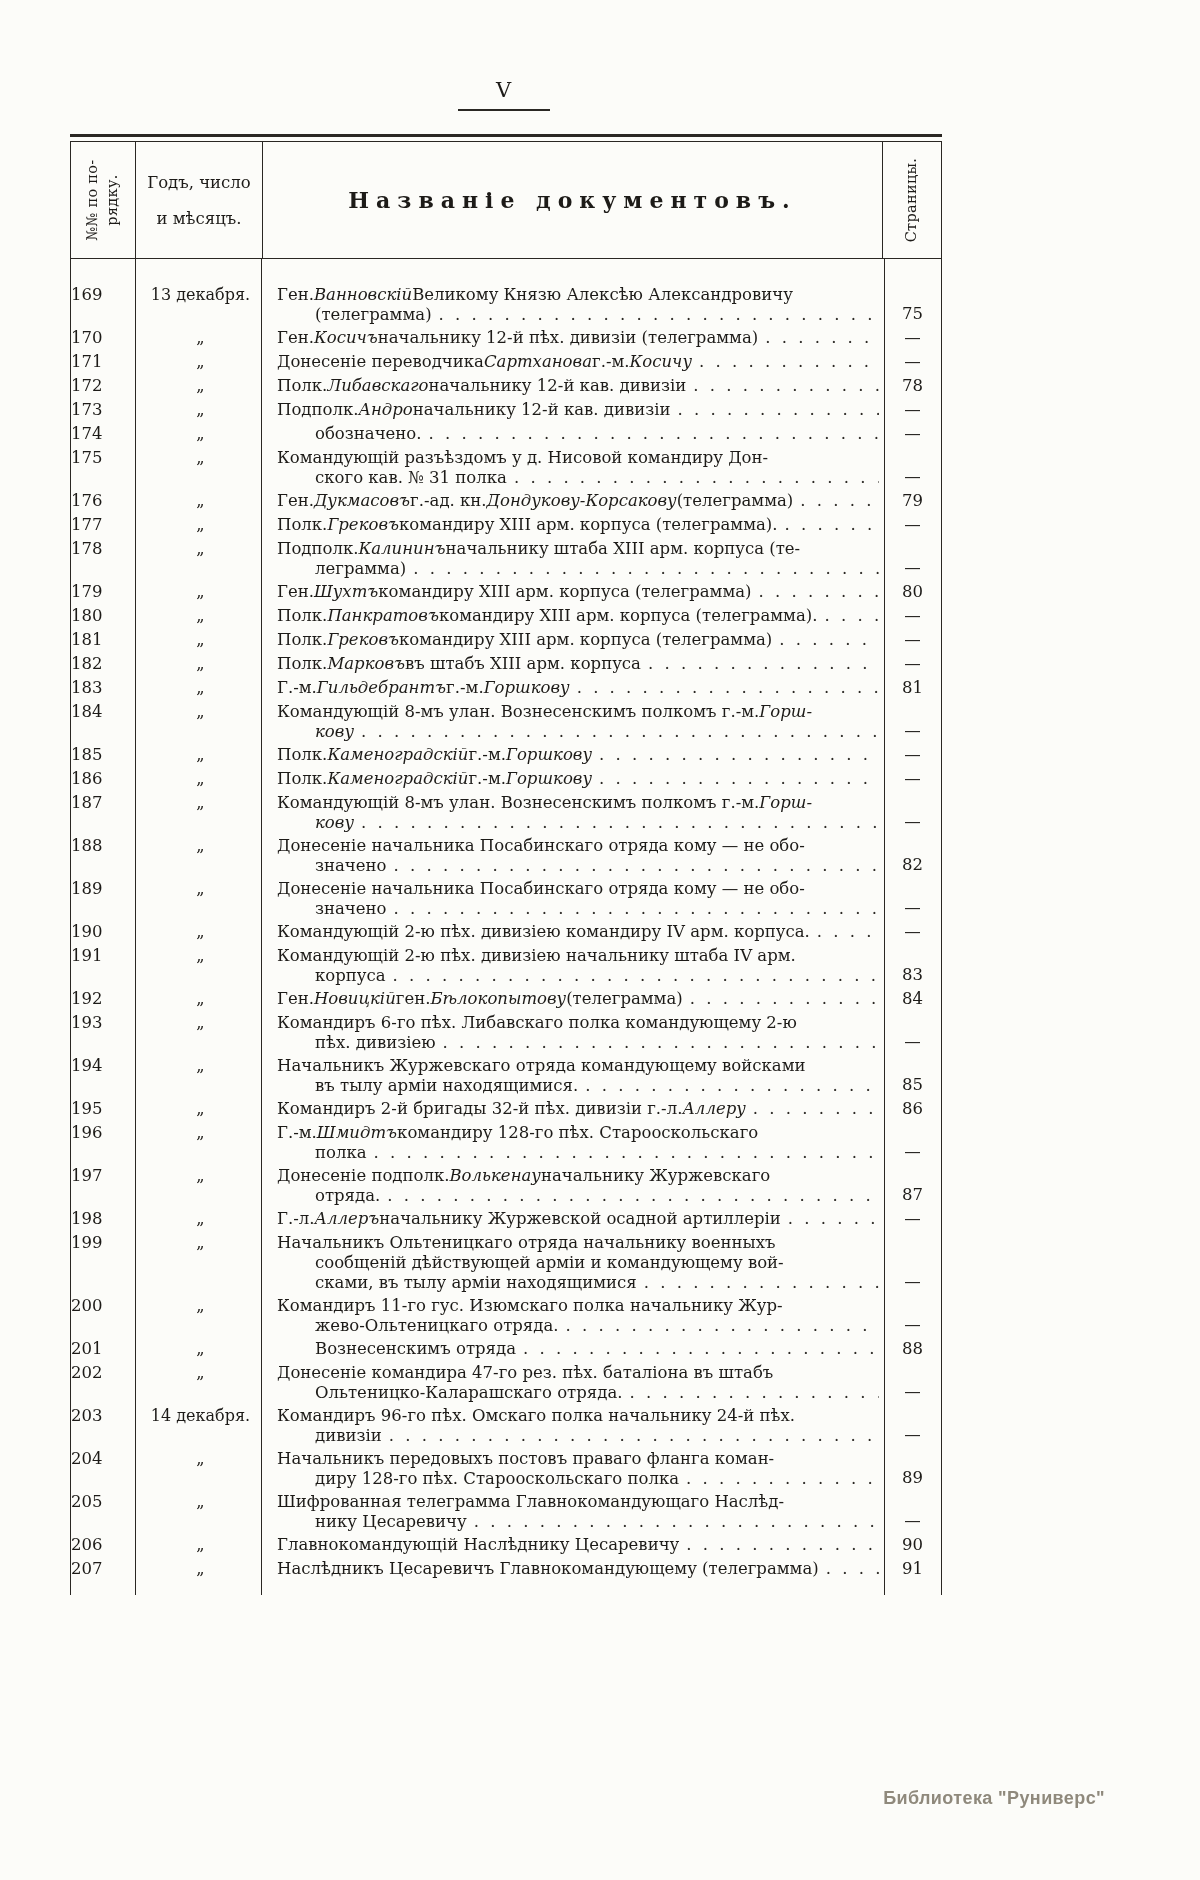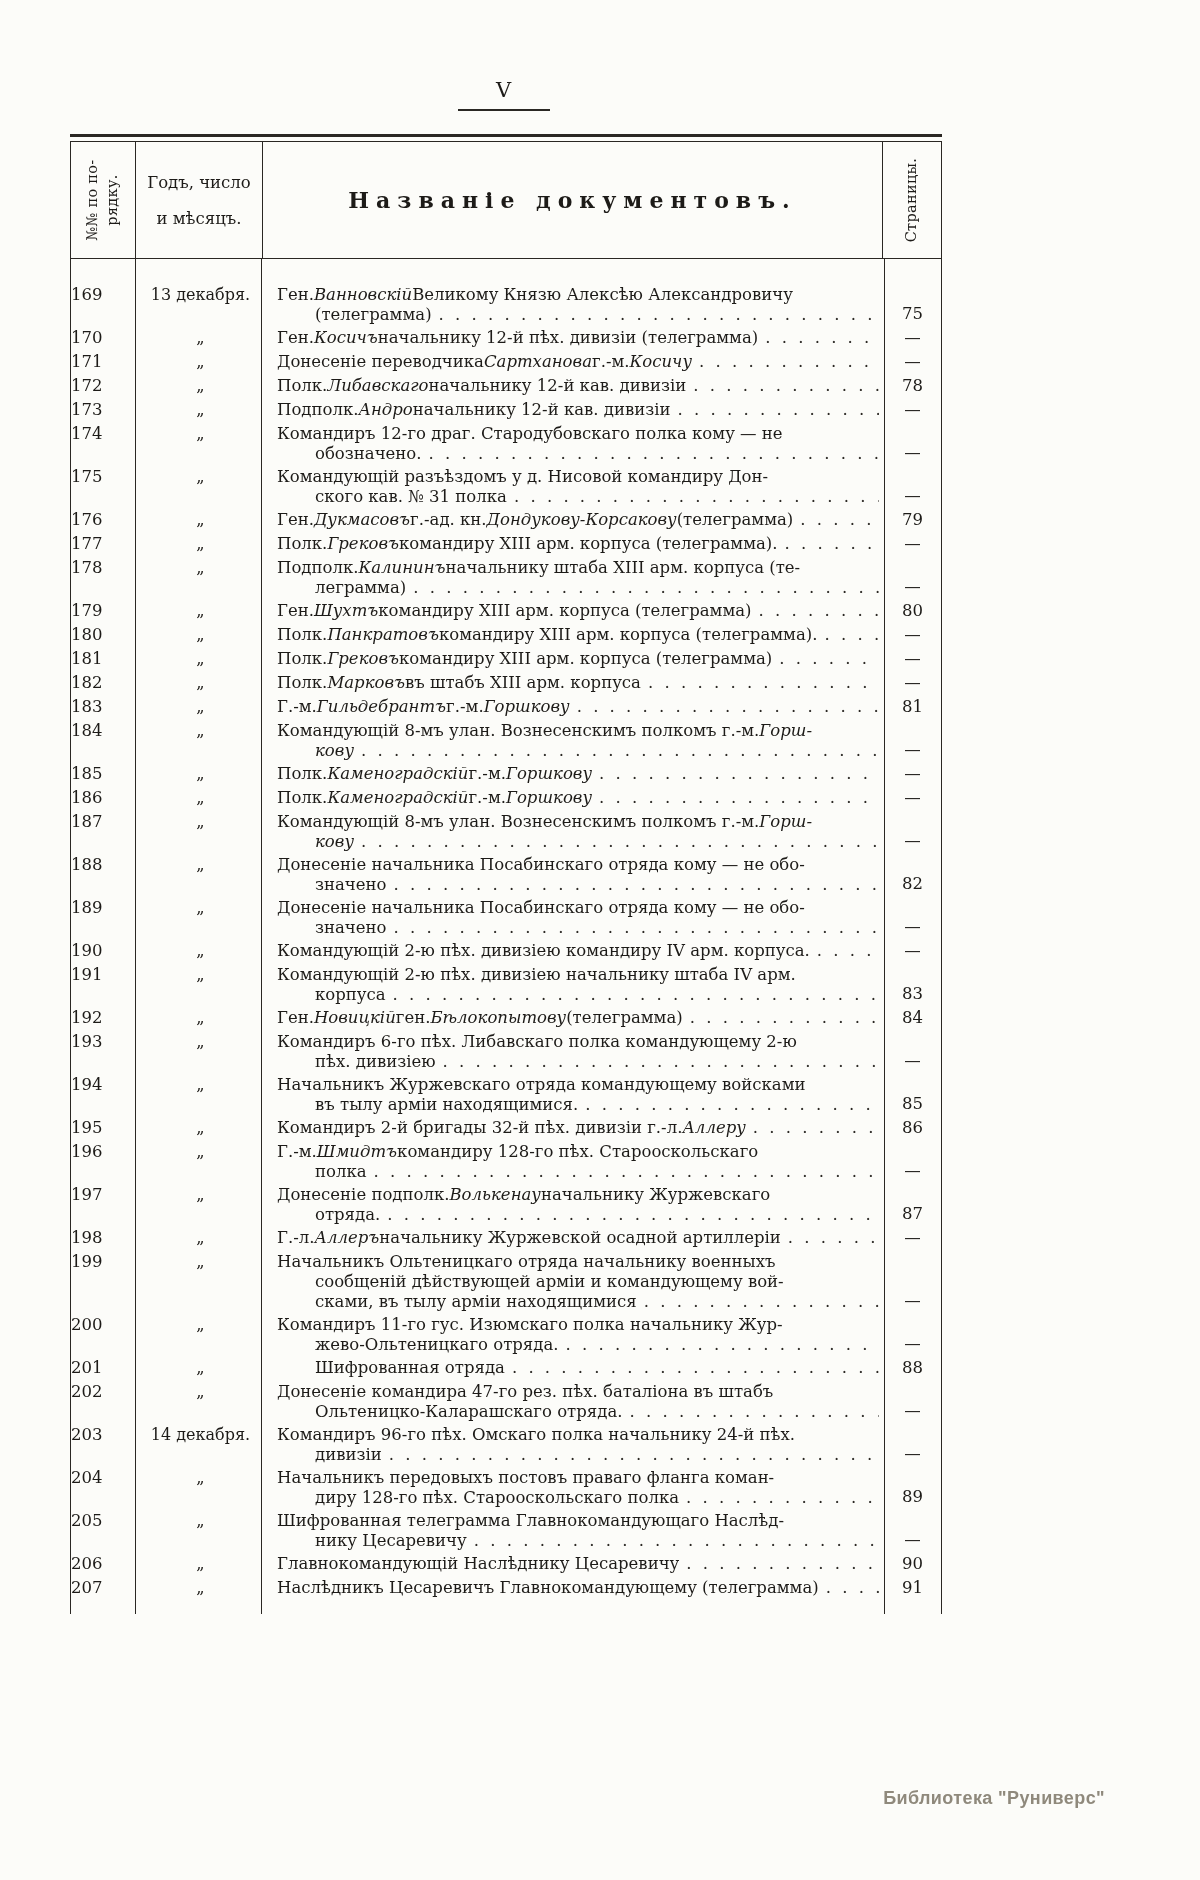--- a/index.html
+++ b/index.html
@@ -166,23 +166,20 @@
             </div>
           </div>
           <div class="c-page">
             <span>—</span>
           </div>
         </div>
         <div class="row">
           <div class="c-num">174</div>
           <div class="c-date">„</div>
           <div class="c-title">
-            <div class="tline">
-              <span>Командиръ 12-го драг. Стародубовскаго полка кому — не</span>
-            </div>
             <div class="tline cont">
               <span>обозначено.</span>
               <span class="dots">. . . . . . . . . . . . . . . . . . . . . . . . . . . . . . . . . . . . . . . . . . . . . . . .</span>
             </div>
           </div>
           <div class="c-page">
             <span>—</span>
           </div>
         </div>
         <div class="row">
@@ -601,21 +598,21 @@
           </div>
           <div class="c-page">
             <span>—</span>
           </div>
         </div>
         <div class="row">
           <div class="c-num">201</div>
           <div class="c-date">„</div>
           <div class="c-title">
             <div class="tline cont">
-              <span>Шифрованная отряда</span>
+              <span>Вознесенскимъ отряда</span>
               <span class="dots">. . . . . . . . . . . . . . . . . . . . . . . . . . . . . . . . . . . . . . . . . . . . . . . .</span>
             </div>
           </div>
           <div class="c-page">
             <span>88</span>
           </div>
         </div>
         <div class="row">
           <div class="c-num">202</div>
           <div class="c-date">„</div>

